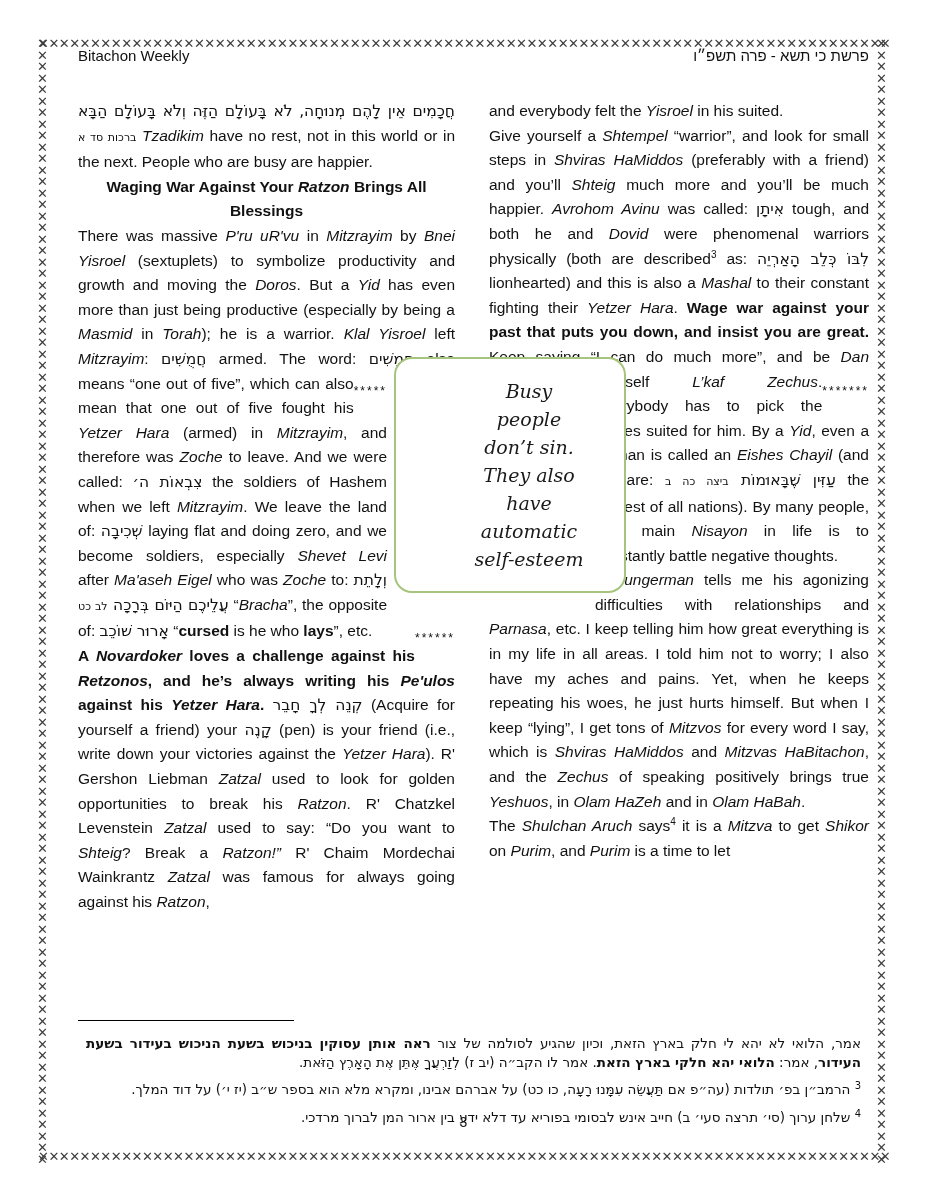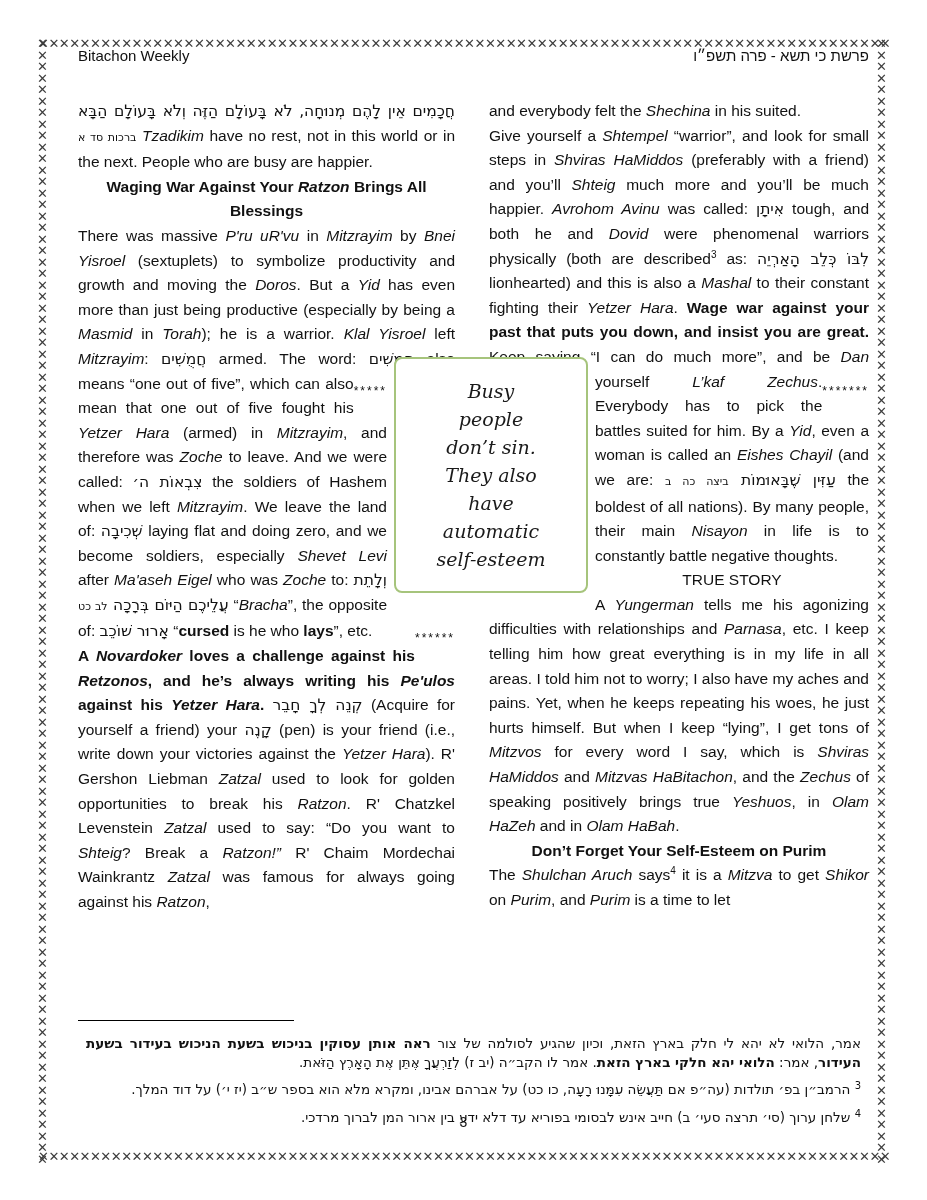--- a/index.html
+++ b/index.html
@@ -37,24 +37,24 @@
   .seg-i { font-style:italic; }
   .seg-b { font-weight:bold; }
   .seg-bi { font-weight:bold; font-style:italic; }
   .seg-h { font-family:"DejaVu Sans",sans-serif; }
   .seg-hs { font-family:"DejaVu Sans",sans-serif; font-size:11px; }
   .seg-sup { vertical-align:super; font-size:10px; line-height:0; }
   .seg-stars { float:right; font-size:12px; letter-spacing:2px; padding-top:7px; }
 
   #callout {
     position:absolute; left:394px; top:357px; width:190px; height:232px;
-    border:2px solid #a6c47c; border-radius:8px; background:#fff;
+    border:2px solid #a6c47c; border-radius:18px; background:#fff;
     display:flex; flex-direction:column; justify-content:center; align-items:center;
     font-family:"DejaVu Serif","Liberation Serif",serif; font-style:italic;
-    font-size:19px; line-height:28px; text-align:center; color:#1a1a1a;
+    font-size:19px; line-height:28px; text-align:center; color:#1a1a1a;padding-left:38px;
   }
 
   #fnsep { position:absolute; left:78px; top:1020px; width:216px; border-top:1.6px solid #000; }
   #footnotes { position:absolute; left:78px; top:1026px; width:791px; direction:rtl; text-align:justify; font-size:13.5px; line-height:19.2px; font-family:"DejaVu Sans",sans-serif; }
   #footnotes p { margin:8px; }
   #pagenum { position:absolute; left:0; top:1114px; width:100%; text-align:center; font-size:14px; }
 </style>
 </head>
 <body>
 
@@ -75,25 +75,23 @@
     <div class="cut b1"></div>
     <p class="para"><span class="seg-h">חֲכָמִים אֵין לָהֶם מְנוּחָה, לֹא בָּעוֹלָם הַזֶּה וְלֹא בָּעוֹלָם הַבָּא </span><span class="seg-hs">ברכות סד א</span><span class="seg-r"> </span><span class="seg-i">Tzadikim</span><span class="seg-r"> have no rest, not in this world or in the next. People who are busy are happier.</span><span class="seg-stars">*****</span></p>
     <p class="para hcenter"><span class="seg-b">Waging War Against Your </span><span class="seg-bi">Ratzon</span><span class="seg-b"> Brings All Blessings</span></p>
     <p class="para"><span class="seg-r">There was massive </span><span class="seg-i">P'ru uR'vu</span><span class="seg-r"> in </span><span class="seg-i">Mitzrayim</span><span class="seg-r"> by </span><span class="seg-i">Bnei Yisroel</span><span class="seg-r"> (sextuplets) to symbolize productivity and growth and moving the </span><span class="seg-i">Doros</span><span class="seg-r">. But a </span><span class="seg-i">Yid</span><span class="seg-r"> has even more than just being productive (especially by being a </span><span class="seg-i">Masmid</span><span class="seg-r"> in </span><span class="seg-i">Torah</span><span class="seg-r">); he is a warrior. </span><span class="seg-i">Klal Yisroel</span><span class="seg-r"> left </span><span class="seg-i">Mitzrayim</span><span class="seg-r">: </span><span class="seg-h">חֲמֻשִׁים</span><span class="seg-r"> armed. The word: </span><span class="seg-h">חֲמֻשִׁים</span><span class="seg-r"> also means “one out of five”, which can also mean that one out of five fought his </span><span class="seg-i">Yetzer Hara</span><span class="seg-r"> (armed) in </span><span class="seg-i">Mitzrayim</span><span class="seg-r">, and therefore was </span><span class="seg-i">Zoche</span><span class="seg-r"> to leave. And we were called: </span><span class="seg-h">צִבְאוֹת ה׳</span><span class="seg-r"> the soldiers of Hashem when we left </span><span class="seg-i">Mitzrayim</span><span class="seg-r">. We leave the land of: </span><span class="seg-h">שְׁכִיבָה</span><span class="seg-r"> laying flat and doing zero, and we become soldiers, especially </span><span class="seg-i">Shevet Levi</span><span class="seg-r"> after </span><span class="seg-i">Ma'aseh Eigel</span><span class="seg-r"> who was </span><span class="seg-i">Zoche</span><span class="seg-r"> to: </span><span class="seg-h">וְלָתֵת עֲלֵיכֶם הַיּוֹם בְּרָכָה </span><span class="seg-hs">לב כט</span><span class="seg-r"> “</span><span class="seg-i">Bracha</span><span class="seg-r">”, the opposite of: </span><span class="seg-h">אָרוּר שׁוֹכֵב</span><span class="seg-r"> “</span><span class="seg-b">cursed</span><span class="seg-r"> is he who </span><span class="seg-b">lays</span><span class="seg-r">”, etc.</span><span class="seg-stars">******</span></p>
     <p class="para"><span class="seg-b">A </span><span class="seg-bi">Novardoker</span><span class="seg-b"> loves a challenge against his </span><span class="seg-bi">Retzonos</span><span class="seg-b">, and he’s always writing his </span><span class="seg-bi">Pe'ulos</span><span class="seg-b"> against his </span><span class="seg-bi">Yetzer Hara</span><span class="seg-b">. </span><span class="seg-h">קְנֵה לְךָ חָבֵר</span><span class="seg-r"> (Acquire for yourself a friend) your </span><span class="seg-h">קָנֶה</span><span class="seg-r"> (pen) is your friend (i.e., write down your victories against the </span><span class="seg-i">Yetzer Hara</span><span class="seg-r">). R' Gershon Liebman </span><span class="seg-i">Zatzal</span><span class="seg-r"> used to look for golden opportunities to break his </span><span class="seg-i">Ratzon</span><span class="seg-r">. R' Chatzkel Levenstein </span><span class="seg-i">Zatzal</span><span class="seg-r"> used to say: “Do you want to </span><span class="seg-i">Shteig</span><span class="seg-r">? Break a </span><span class="seg-i">Ratzon!”</span><span class="seg-r"> R' Chaim Mordechai Wainkrantz </span><span class="seg-i">Zatzal</span><span class="seg-r"> was famous for always going against his </span><span class="seg-i">Ratzon</span><span class="seg-r">,</span></p>
   </div>
 
   <div class="col" id="col-right">
     <div class="cut s2"></div>
     <div class="cut b2"></div>
-    <p class="para"><span class="seg-r">and everybody felt the </span><span class="seg-i">Shechina</span><span class="seg-r"> in his suited.</span><span class="seg-stars">*******</span></p>
+    <p class="para"><span class="seg-r">and everybody felt the </span><span class="seg-i">Yisroel</span><span class="seg-r"> in his suited.</span><span class="seg-stars">*******</span></p>
     <p class="para"><span class="seg-r">Give yourself a </span><span class="seg-i">Shtempel</span><span class="seg-r"> “warrior”, and look for small steps in </span><span class="seg-i">Shviras HaMiddos</span><span class="seg-r"> (preferably with a friend) and you’ll </span><span class="seg-i">Shteig</span><span class="seg-r"> much more and you’ll be much happier. </span><span class="seg-i">Avrohom Avinu</span><span class="seg-r"> was called: </span><span class="seg-h">אִיתָן</span><span class="seg-r"> tough, and both he and </span><span class="seg-i">Dovid</span><span class="seg-r"> were phenomenal warriors physically (both are described</span><span class="seg-sup">3</span><span class="seg-r"> as: </span><span class="seg-h">לִבּוֹ כְּלֵב הָאַרְיֵה</span><span class="seg-r"> lionhearted) and this is also a </span><span class="seg-i">Mashal</span><span class="seg-r"> to their constant fighting their </span><span class="seg-i">Yetzer Hara</span><span class="seg-r">. </span><span class="seg-b">Wage war against your past that puts you down, and insist you are great.</span><span class="seg-r"> Keep saying “I can do much more”, and be </span><span class="seg-i">Dan</span><span class="seg-r"> yourself </span><span class="seg-i">L’kaf Zechus</span><span class="seg-r">. Everybody has to pick the battles suited for him. By a </span><span class="seg-i">Yid</span><span class="seg-r">, even a woman is called an </span><span class="seg-i">Eishes Chayil</span><span class="seg-r"> (and we are: </span><span class="seg-h">עַזִּין שֶׁבָּאוּמוֹת </span><span class="seg-hs">ביצה כה ב</span><span class="seg-r"> the boldest of all nations). By many people, their main </span><span class="seg-i">Nisayon</span><span class="seg-r"> in life is to constantly battle negative thoughts.</span></p>
-    <p class="para hcenter-reg">TRUE STORY</p>
     <p class="para"><span class="seg-r">A </span><span class="seg-i">Yungerman</span><span class="seg-r"> tells me his agonizing difficulties with relationships and </span><span class="seg-i">Parnasa</span><span class="seg-r">, etc. I keep telling him how great everything is in my life in all areas. I told him not to worry; I also have my aches and pains. Yet, when he keeps repeating his woes, he just hurts himself. But when I keep “lying”, I get tons of </span><span class="seg-i">Mitzvos</span><span class="seg-r"> for every word I say, which is </span><span class="seg-i">Shviras HaMiddos</span><span class="seg-r"> and </span><span class="seg-i">Mitzvas HaBitachon</span><span class="seg-r">, and the </span><span class="seg-i">Zechus</span><span class="seg-r"> of speaking positively brings true </span><span class="seg-i">Yeshuos</span><span class="seg-r">, in </span><span class="seg-i">Olam HaZeh</span><span class="seg-r"> and in </span><span class="seg-i">Olam HaBah</span><span class="seg-r">.</span></p>
-    <p class="para hcenter">Don’t Forget Your Self-Esteem on Purim</p>
     <p class="para"><span class="seg-r">The </span><span class="seg-i">Shulchan Aruch</span><span class="seg-r"> says</span><span class="seg-sup">4</span><span class="seg-r"> it is a </span><span class="seg-i">Mitzva</span><span class="seg-r"> to get </span><span class="seg-i">Shikor</span><span class="seg-r"> on </span><span class="seg-i">Purim</span><span class="seg-r">, and </span><span class="seg-i">Purim</span><span class="seg-r"> is a time to let</span></p>
   </div>
 
   <div id="callout">
     <div>Busy</div>
     <div>people</div>
     <div>don’t sin.</div>
     <div>They also</div>
     <div>have</div>
     <div>automatic</div>

